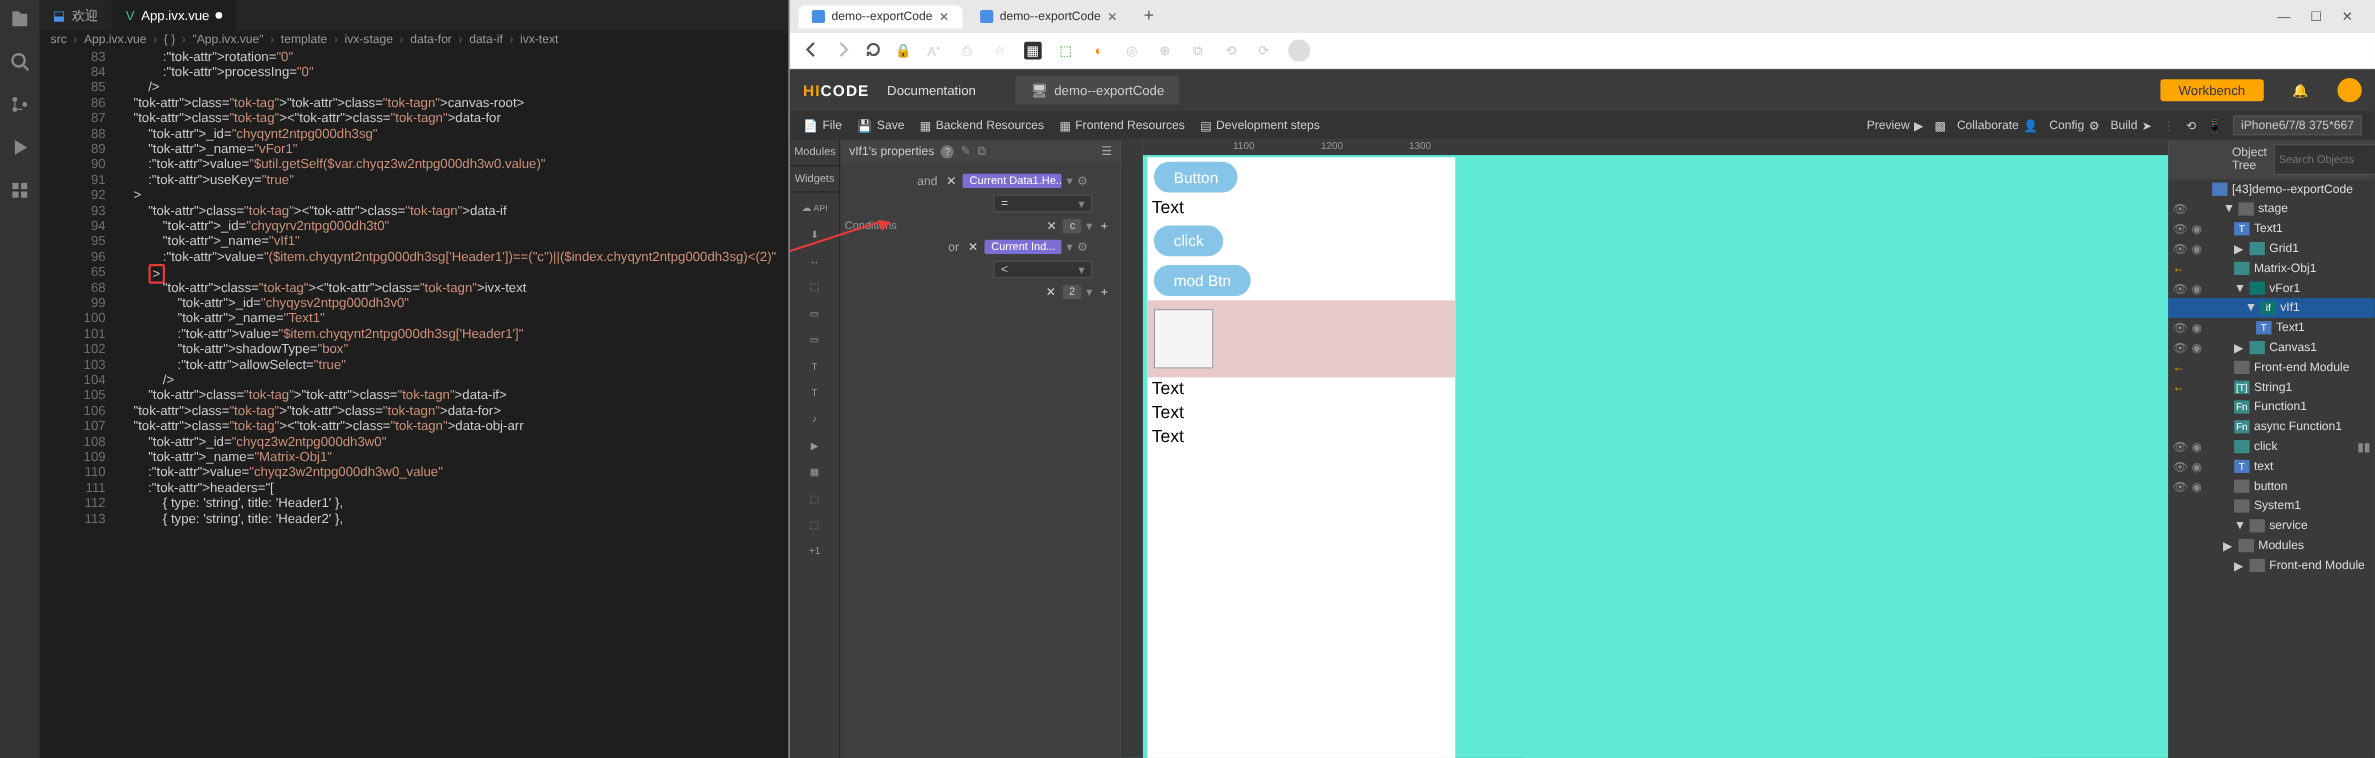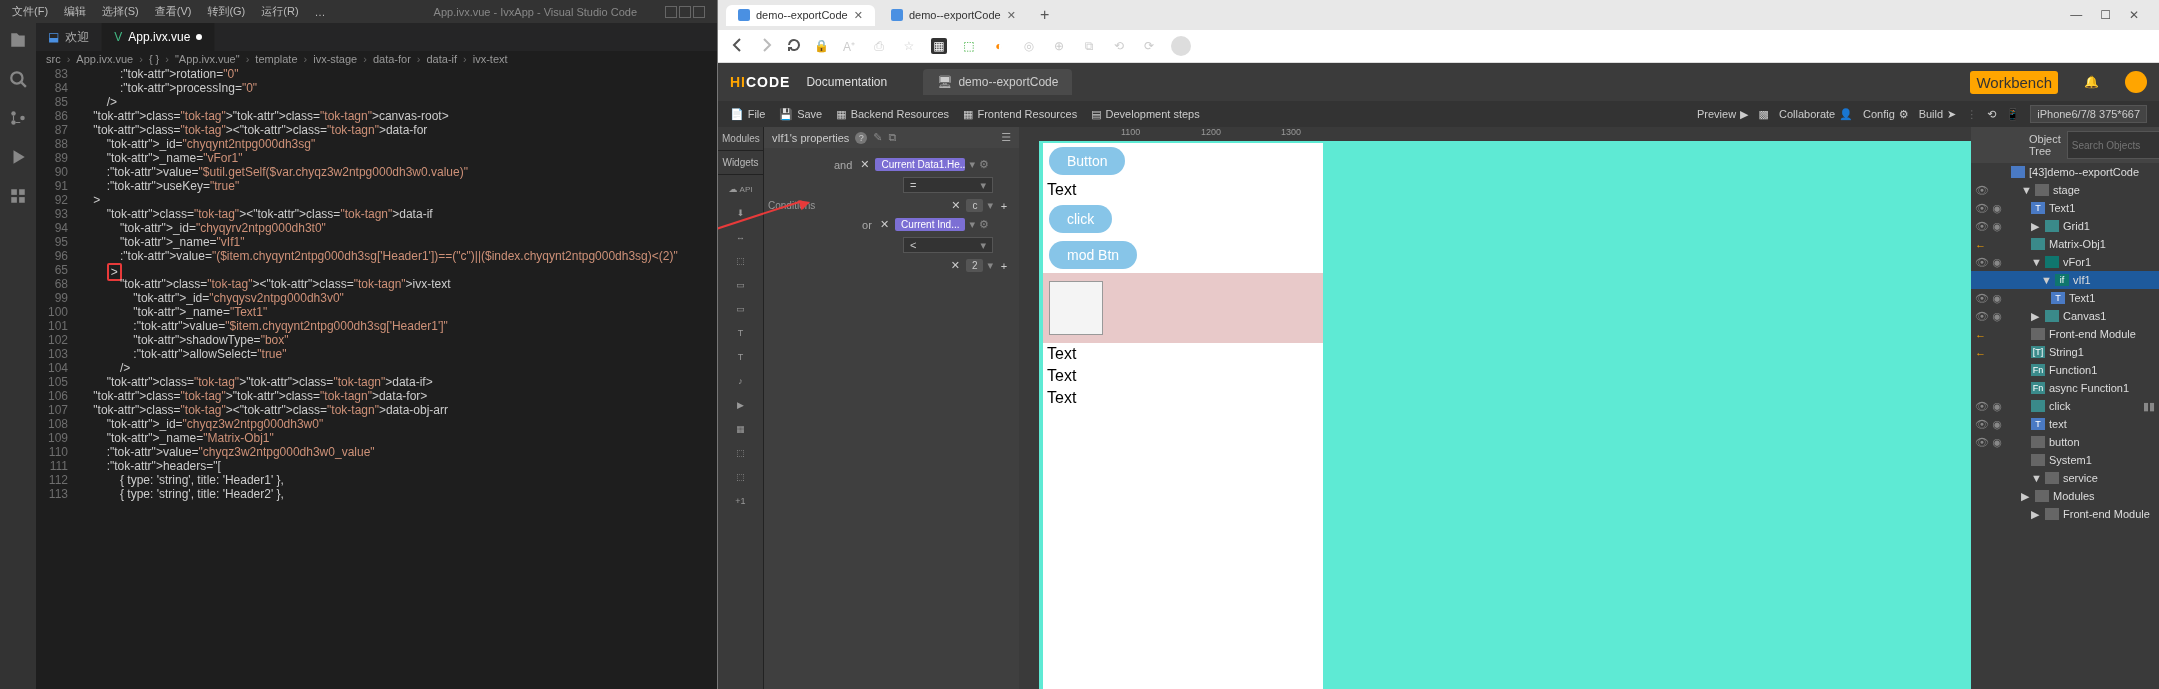--- a/index.html
+++ b/index.html
@@ -14,21 +14,21 @@
 .vs-body { display: flex; flex: 1; overflow: hidden; }
 .vs-activity { width: 36px; background: #333333; display: flex; flex-direction: column; align-items: center; padding-top: 8px; gap: 18px; }
 .vs-activity svg { width: 18px; height: 18px; fill: #888; }
 .vs-main { flex: 1; display: flex; flex-direction: column; overflow: hidden; }
 .vs-tabs { display: flex; background: #252526; height: 28px; align-items: stretch; }
 .vs-tab { display: flex; align-items: center; padding: 0 12px; gap: 6px; font-size: 12px; color: #aaa; border-right: 1px solid #222; }
 .vs-tab.active { background: #1e1e1e; color: #fff; }
 .vs-tab .dot { width: 6px; height: 6px; border-radius: 50%; background: #fff; }
 .vs-breadcrumb { display: flex; gap: 6px; padding: 2px 10px; font-size: 11px; color: #999; align-items: center; }
 .vs-breadcrumb .sep { color: #666; }
-.vs-editor { flex: 1; display: flex; font-family: Consolas, monospace; font-size: 12px; overflow: hidden; }
+.vs-editor { flex: 1; display: flex; font-family: Consolas, monospace; font-size: 12px; overflow: hidden; margin-left: 28px; }
 .vs-gutter { width: 40px; text-align: right; padding-right: 8px; color: #6e6e6e; background: #1e1e1e; }
 .vs-gutter div { height: 14px; line-height: 14px; }
 .vs-code { flex: 1; padding-left: 4px; }
 .vs-code div { height: 14px; line-height: 14px; white-space: pre; }
 .tok-str { color: #ce9178; }
 .hl-line { border: 2px solid #e83a3a; border-radius: 2px; box-sizing: border-box; display: inline-block; padding: 0 2px; }
 
 
 .browser { flex: 1; background: #fff; display: flex; flex-direction: column; border-left: 1px solid #777; }
 .br-tabs { display: flex; background: #e8e8e8; height: 30px; align-items: center; padding: 0 8px; }
@@ -45,21 +45,21 @@
 .br-icons-right span { width: 16px; height: 16px; display: inline-flex; align-items: center; justify-content: center; }
 
 
 .app { flex: 1; display: flex; flex-direction: column; background: #3b3b3b; color: #ccc; overflow: hidden; }
 .app-top { display: flex; align-items: center; padding: 6px 12px; background: #3b3b3b; gap: 16px; }
 .app-logo { font-weight: bold; font-size: 14px; letter-spacing: 1px; }
 .app-logo .hi { color: #ffa500; }
 .app-logo .code { color: #fff; }
 .app-doc { color: #ddd; font-size: 12px; }
 .app-proj-tab { display: flex; align-items: center; gap: 6px; padding: 6px 14px; background: #4a4a4a; border-radius: 4px 4px 0 0; margin-left: 20px; }
-.app-workbench { margin-left: auto; background: #ffa500; color: #333; padding: 3px 6px; border-radius: 3px; font-size: 15px; }
+.app-workbench { margin-left: auto; background: #ffa500; color: #333; padding: 3px 17px; border-radius: 3px; font-size: 12px; }
 .app-bell { margin: 0 10px; }
 .app-user { width: 22px; height: 22px; background: #ffa500; border-radius: 50%; }
 .app-toolbar { display: flex; align-items: center; gap: 14px; padding: 4px 12px; background: #333; font-size: 11px; }
 .app-toolbar .grp { display: flex; align-items: center; gap: 4px; }
 .app-toolbar .right { margin-left: auto; display: flex; gap: 10px; align-items: center; }
 .app-toolbar .devsize { border: 1px solid #555; padding: 2px 6px; background: #444; }
 
 .app-body { flex: 1; display: flex; overflow: hidden; }
 .app-leftcol { width: 46px; background: #3a3a3a; display: flex; flex-direction: column; border-right: 1px solid #222; }
 .app-leftcol .lbl { padding: 6px 4px; font-size: 10px; text-align: center; color: #bbb; border-bottom: 1px solid #222; }
@@ -106,35 +106,20 @@
 .tree-row .icn.gray { background: #666; }
 .tree-row .icn.teal { background: #3a8a8a; }
 .tree-row .icn.orange { background: #0f766e; }
 .tree-row .tog { color: #ccc; width: 10px; }
 .tree-row .name { flex: 1; color: #ddd; }
 </style>
 </head>
 <body>
 
 <div class="vscode">
-  <div class="vs-menu">
-      <span>文件(F)</span>
-      <span>编辑</span>
-      <span>选择(S)</span>
-      <span>查看(V)</span>
-      <span>转到(G)</span>
-      <span>运行(R)</span>
-      <span>…</span>
-      <span class="title">App.ivx.vue - IvxApp - Visual Studio Code</span>
-      <span class="winctrl">
-        <span></span>
-        <span></span>
-        <span></span>
-      </span>
-    </div>
   <div class="vs-body">
     <div class="vs-activity">
       <span><svg viewBox="0 0 16 16">
             <path d="M2 2h5l2 2h5v10H2z"></path>
           </svg></span>
       <span><svg viewBox="0 0 16 16">
             <circle cx="7" cy="7" r="5" fill="none" stroke="#888" stroke-width="2"></circle>
             <path d="M11 11l4 4" stroke="#888" stroke-width="2"></path>
           </svg></span>
       <span><svg viewBox="0 0 16 16">

